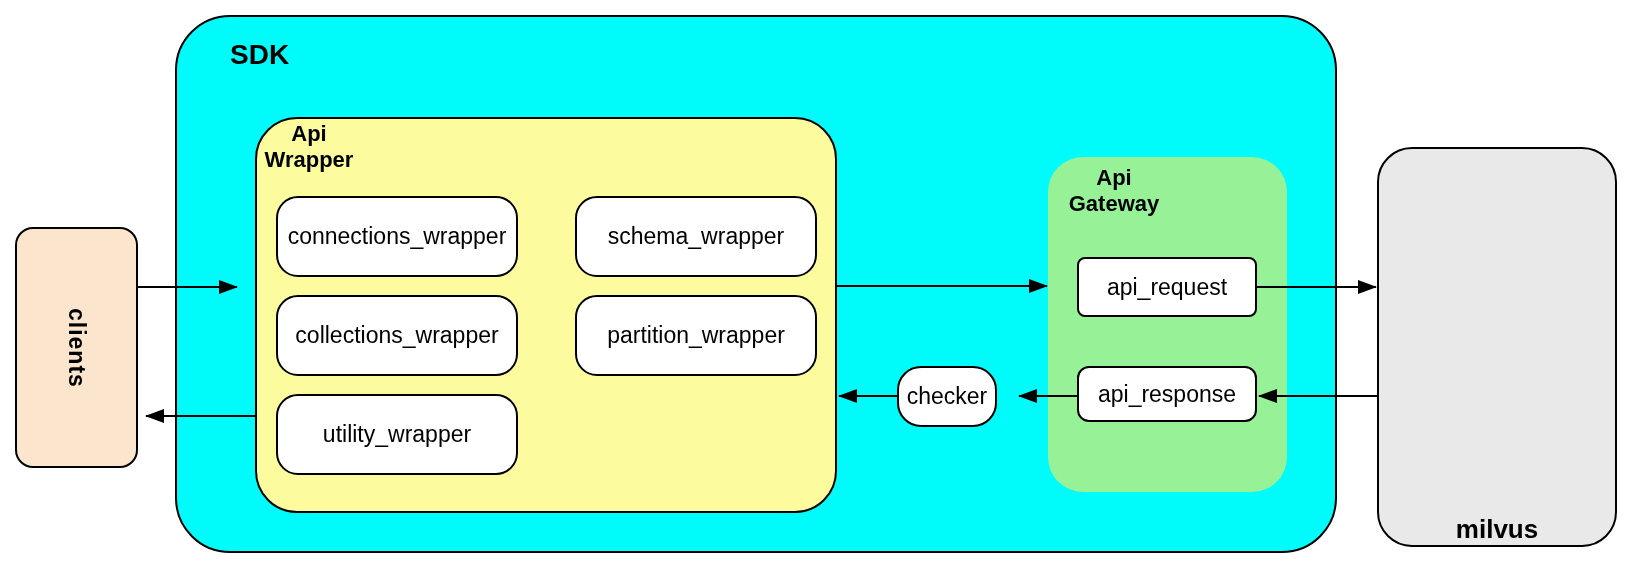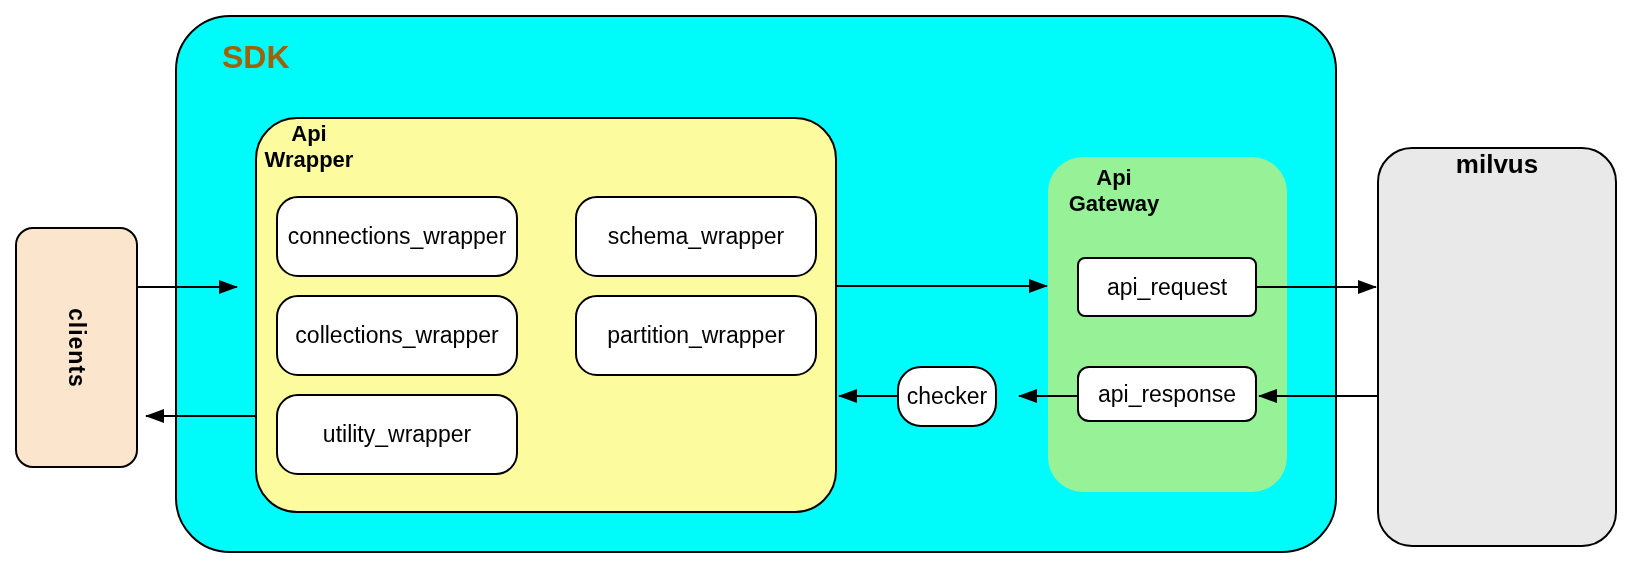--- a/index.html
+++ b/index.html
@@ -20,22 +20,22 @@
     box-sizing: border-box;
     border: 2px solid var(--stroke, #000000);
   }
   
   #sdk {
     left: 175px; top: 15px; width: 1162px; height: 538px;
     background: var(--sdk_fill);
     border-radius: 55px;
   }
   #sdk-label {
-    position: absolute; left: 45px; top: 22px;
-    font-size: 32px; font-weight: bold; color: #a16207;
+    position: absolute; left: 53px; top: 22px;
+    font-size: 28px; font-weight: bold; color: #000000;
   }
   #clients {
     left: 15px; top: 227px; width: 123px; height: 241px;
     background: var(--clients_fill);
     border-radius: 18px;
     display: flex; align-items: center; justify-content: center;
   }
   #clients-label {
     writing-mode: vertical-rl;
     font-size: 23px; font-weight: bold; color: #000;
@@ -81,21 +81,21 @@
     text-align: center;
     font-size: 22px; font-weight: bold; line-height: 26px; color: #000;
   }
   #api-request  { position: absolute; left: 1077px; top: 257px; width: 180px; height: 60px; border-radius: 8px; }
   #api-response { position: absolute; left: 1077px; top: 366px; width: 180px; height: 56px; border-radius: 12px; }
   #checker     { position: absolute; left: 897px;  top: 366px; width: 100px; height: 61px; border-radius: 24px; }
   #milvus {
     left: 1377px; top: 147px; width: 240px; height: 400px;
     background: var(--milvus_fill);
     border-radius: 35px;
-    display: flex; align-items: flex-start; justify-content: center;
+    display: flex; align-items: flex-end; justify-content: center;
   }
   #milvus-label {
     font-size: 26px; font-weight: bold; color: #000;
   }
   
   #connectors {
     position: absolute; left: 0; top: 0;
     width: 1634px; height: 574px;
     pointer-events: none;
   }

